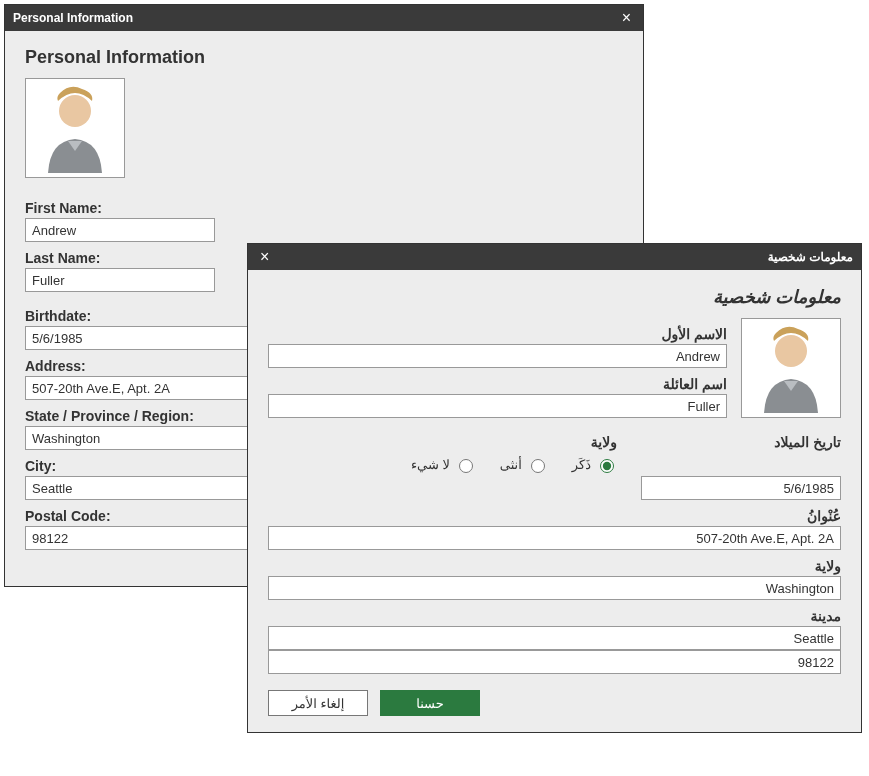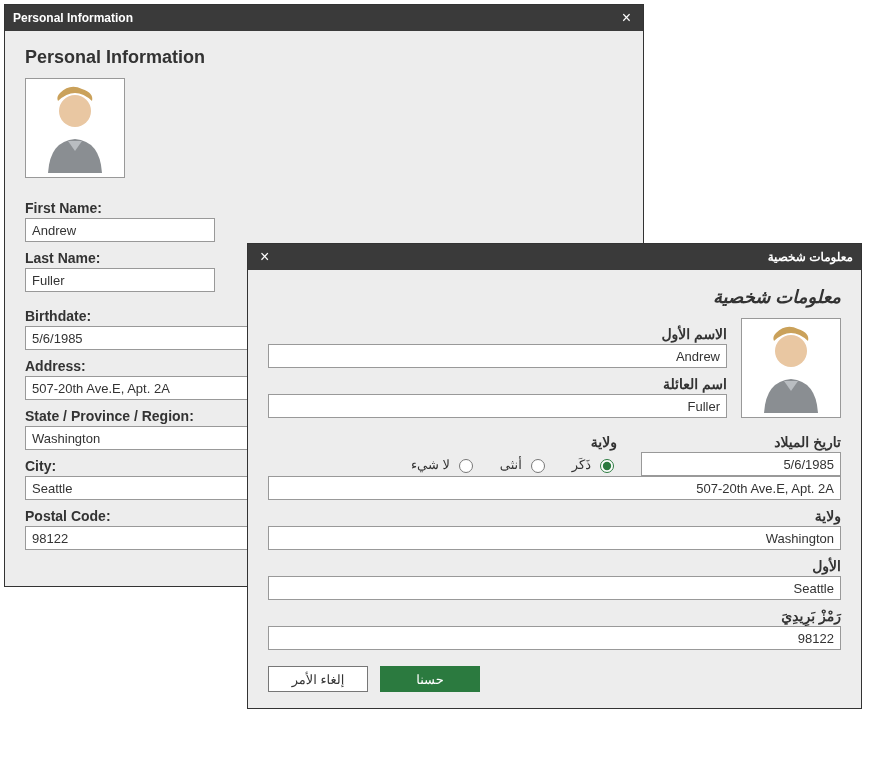--- a/index.html
+++ b/index.html
@@ -200,21 +200,21 @@
       </div>
       <div class="col" style="flex:1;">
         <label class="field-label">الاسم الأول</label>
         <input class="text-input" dir="ltr" style="text-align: right;" value="Andrew">
         <label class="field-label">اسم العائلة</label>
         <input class="text-input" dir="ltr" style="text-align: right;" value="Fuller">
       </div>
     </div>
 
     <div class="row" style="margin-top:8px; gap:24px;">
-      <div class="col" style="width:200px;">
+      <div class="col" style="width:200px;gap:24px;">
         <label class="field-label">تاريخ الميلاد</label>
         <input class="text-input" dir="ltr" style="text-align: right;" value="5/6/1985">
       </div>
       <div class="col" style="flex:1;">
         <label class="field-label">ولاية</label>
         <div class="radio-group">
           <label class="radio-item">
               <input type="radio" name="g2" checked="" style="">
               <span>ذَكَر</span>
             </label>
@@ -223,29 +223,29 @@
               <span>أنثى</span>
             </label>
           <label class="radio-item">
               <input type="radio" name="g2" style="">
               <span>لا شيء</span>
             </label>
         </div>
       </div>
     </div>
 
+    <label class="field-label">عُنْوانُ</label>
     <input class="text-input" dir="ltr" style="text-align: right;" value="507-20th Ave.E, Apt. 2A">
 
     <label class="field-label">ولاية</label>
     <input class="text-input" dir="ltr" style="text-align: right;" value="Washington">
 
-    <label class="field-label">الأول</label>
+    <label class="field-label">مدينة</label>
     <input class="text-input" dir="ltr" style="text-align: right;" value="Seattle">
 
-    <label class="field-label">رَمْزْ بَرِيدِيَ</label>
     <input class="text-input" dir="ltr" style="text-align: right;" value="98122">
 
     <div class="btn-row">
       <button class="btn btn-primary">حسنا</button>
       <button class="btn btn-secondary">إلغاء الأمر</button>
     </div>
   </div>
 </div>
 
 </body></html>

